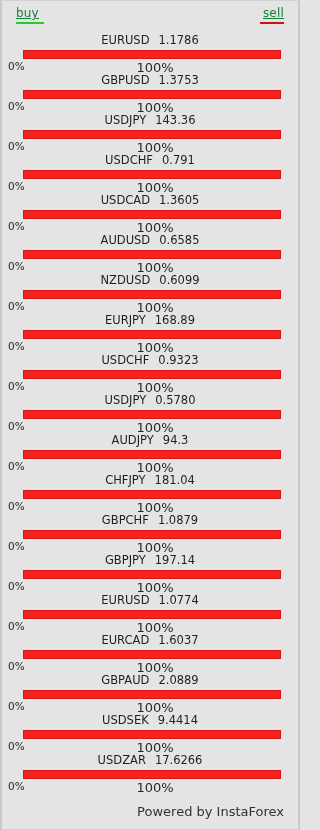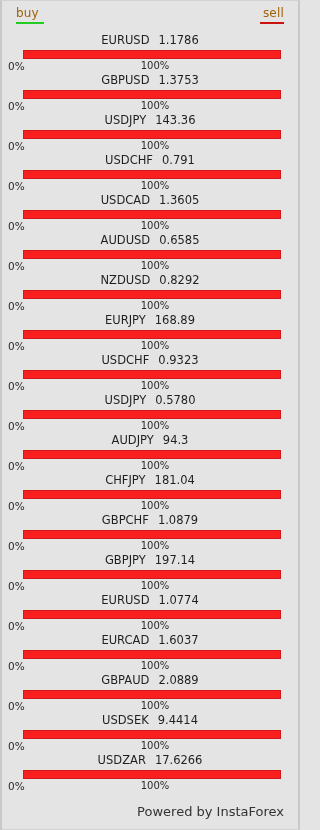--- a/index.html
+++ b/index.html
@@ -25,23 +25,24 @@
 
   
   .header {
     position: relative;
     height: 30px;
   }
   .hdr-label {
     position: absolute;
     top: 6px;
     font-size: 12px;
-    color: #a16207;
+    color: #15803d;
     line-height: 13px;
     letter-spacing: 0.2px;
+    text-decoration: underline;
   }
   .hdr-label .txt { display: block; }
   .hdr-label .rule {
     display: block;
     height: 2px;
     margin-top: 2px;
   }
   .hdr-buy { left: 14px; }
   .hdr-buy .rule { background: #22cc22; width: 28px; }
   .hdr-sell { right: 14px; text-align: right; }
@@ -100,21 +101,21 @@
     top: 0;
     font-size: 10.5px;
     color: #2a2a2a;
   }
   .scale-max {
     position: absolute;
     left: 130px;
     top: 0;
     width: 46px;
     text-align: center;
-    font-size: 10px;
+    font-size: 13px;
     color: #2a2a2a;
   }
 
   
   .footer {
     position: absolute;
     right: 14px;
     bottom: 10px;
     font-size: 13px;
     color: #333333;
@@ -191,21 +192,21 @@
         <div class="row-title"><span class="sym">AUDUSD</span><span class="rate">0.6585</span></div>
         <div class="bar-track">
           <div class="bar-sell" style="width: 100%;"></div>
         </div>
         <div class="row-scale">
           <span class="scale-min">0%</span>
           <span class="scale-max">100%</span>
         </div>
       </div>
       <div class="row">
-        <div class="row-title"><span class="sym">NZDUSD</span><span class="rate">0.8292</span></div>
+        <div class="row-title"><span class="sym">NZDUSD</span><span class="rate">0.6099</span></div>
         <div class="bar-track">
           <div class="bar-sell" style="width: 100%;"></div>
         </div>
         <div class="row-scale">
           <span class="scale-min">0%</span>
           <span class="scale-max">100%</span>
         </div>
       </div>
       <div class="row">
         <div class="row-title"><span class="sym">EURJPY</span><span class="rate">168.89</span></div>

